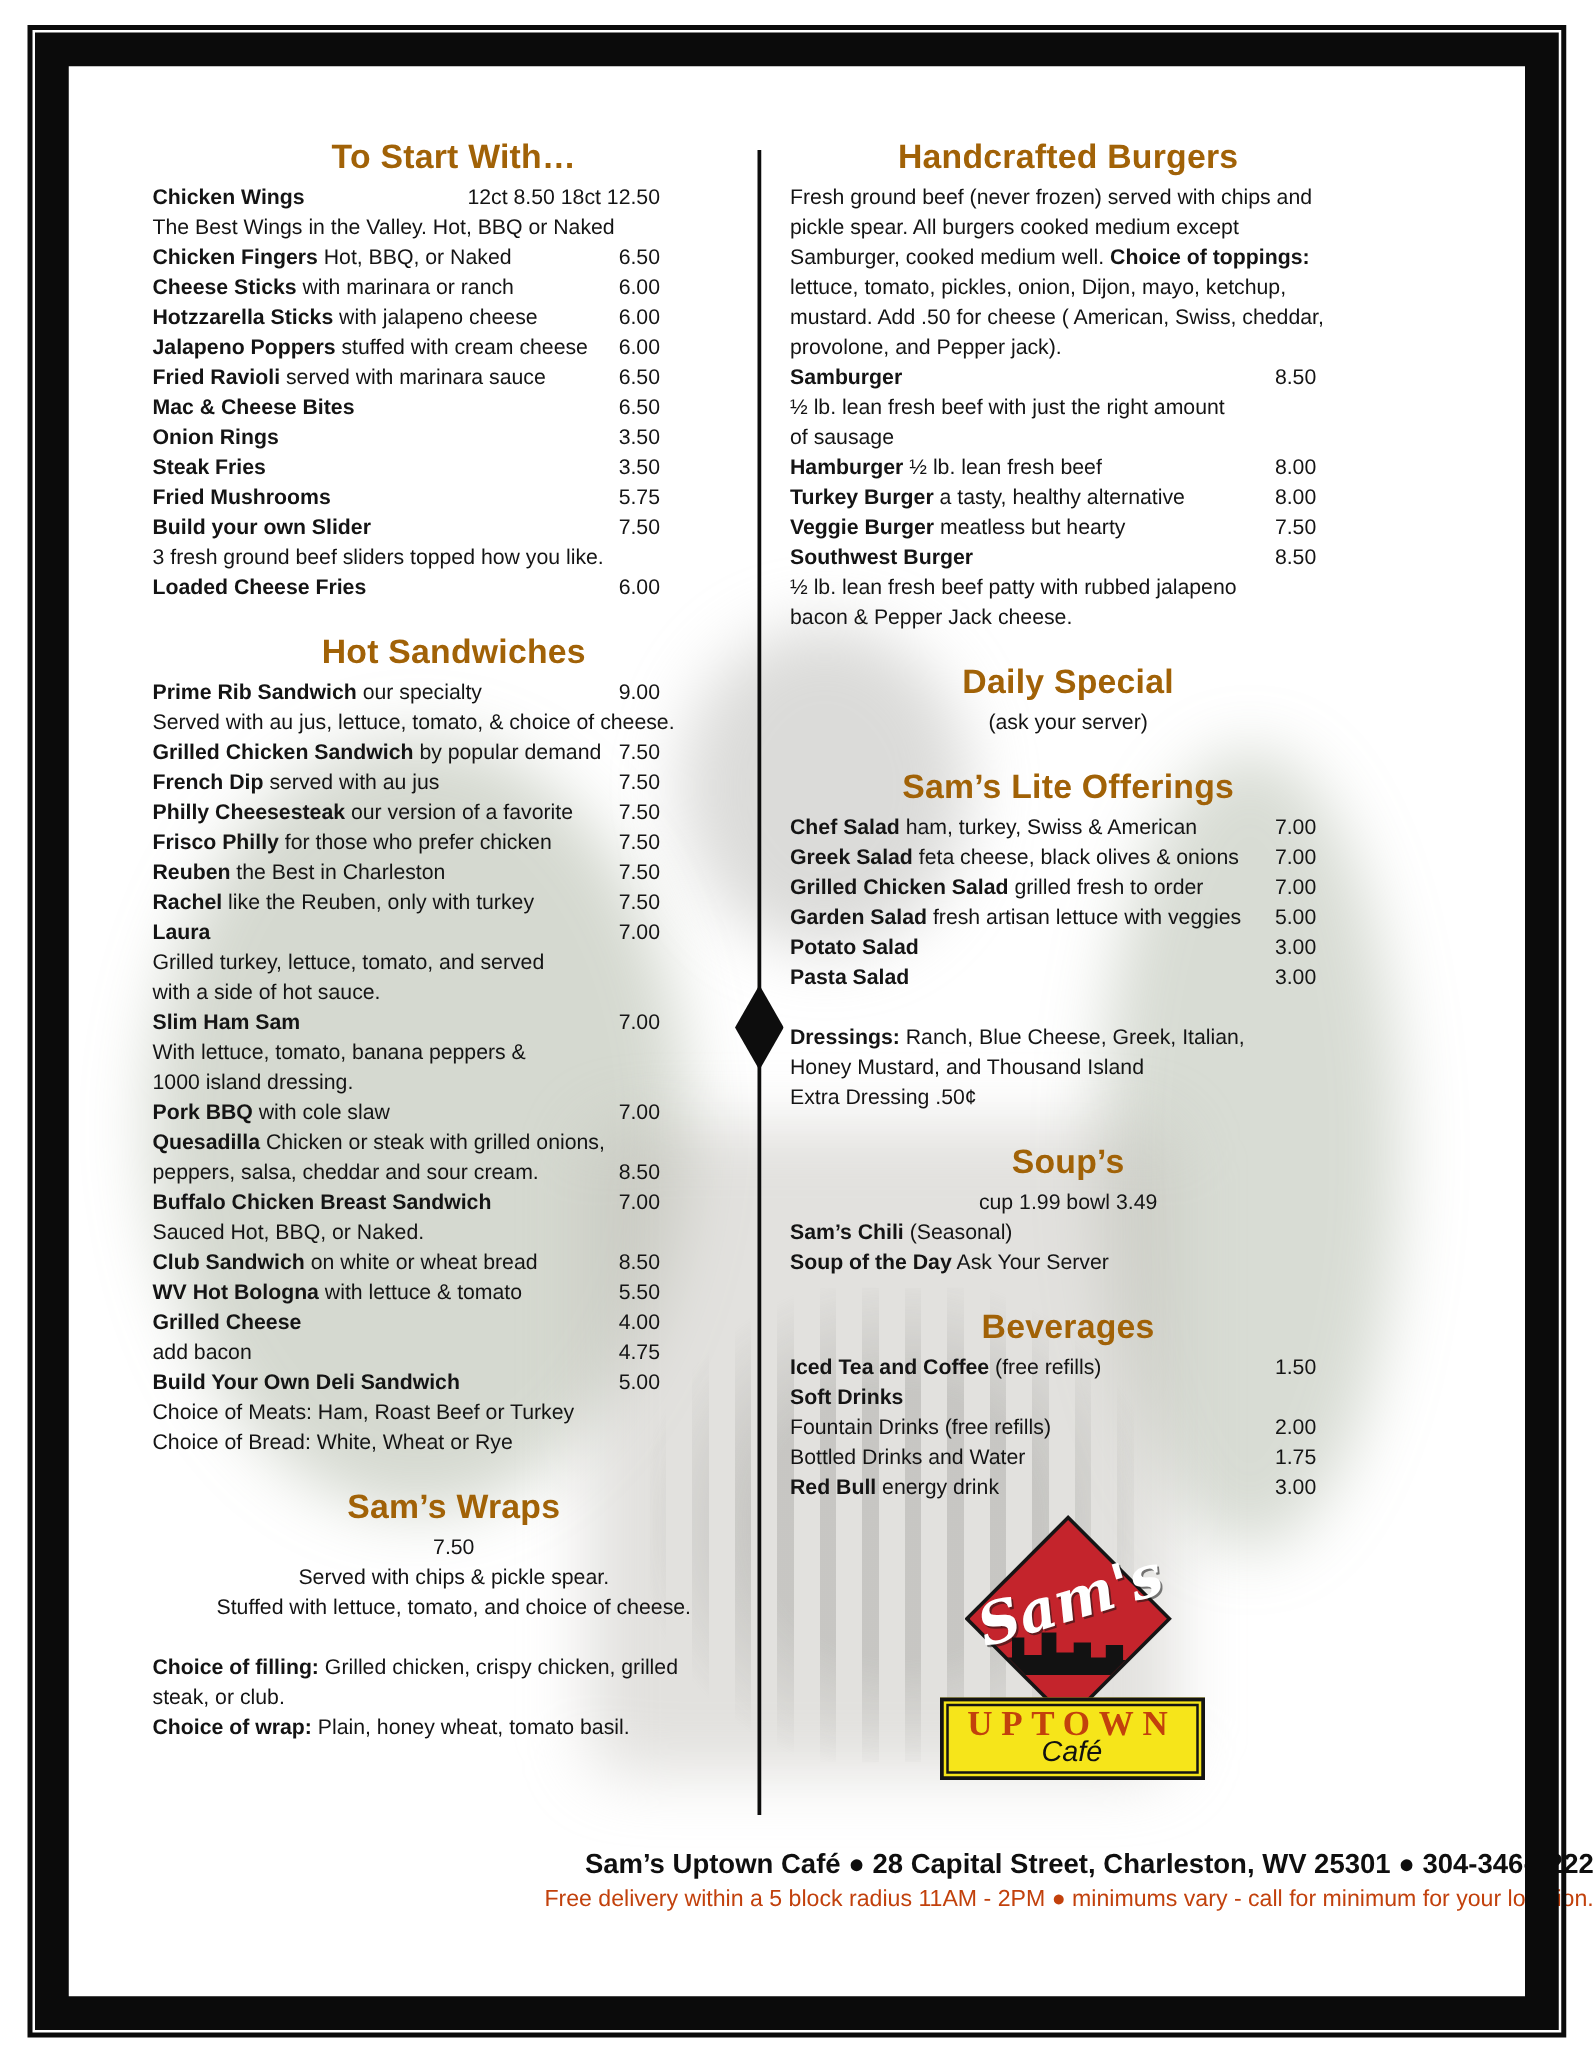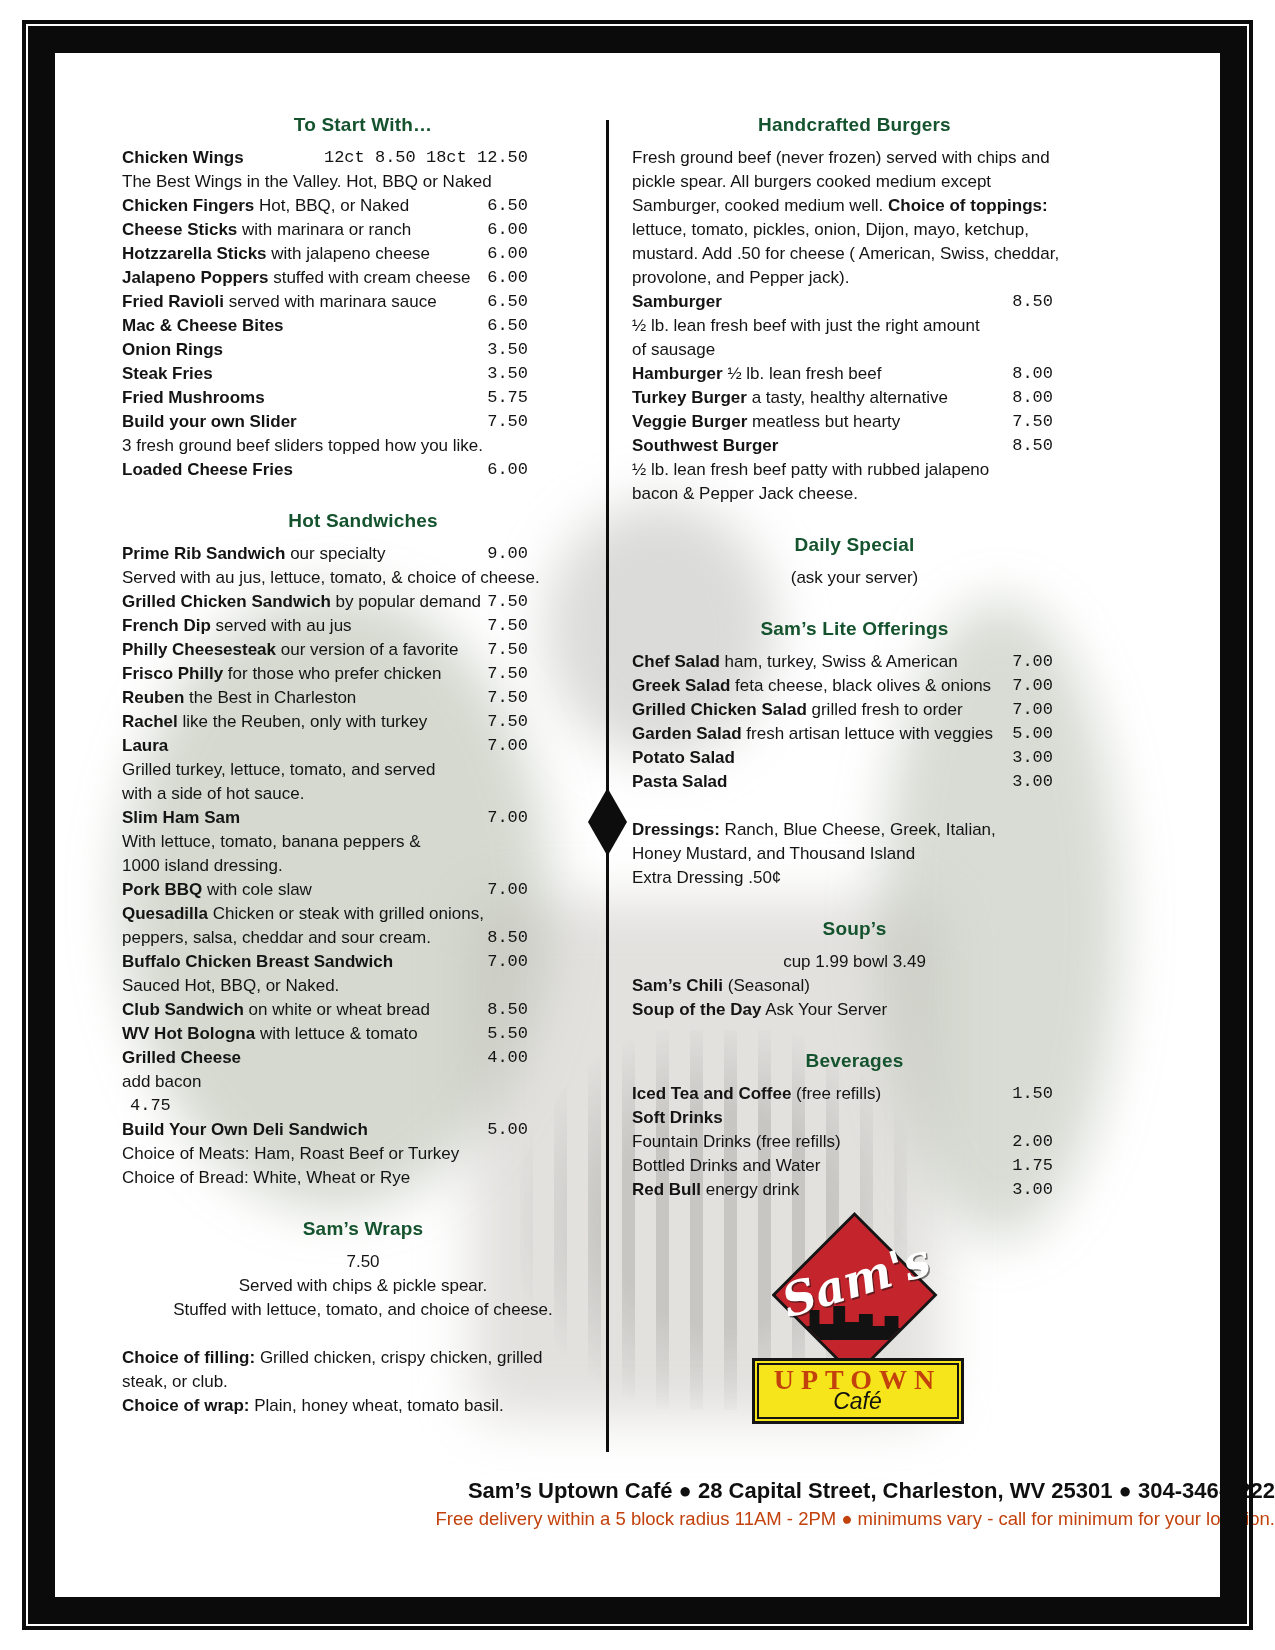--- a/index.html
+++ b/index.html
@@ -27,32 +27,32 @@
     position:absolute;left:520px;top:1030px;width:400px;height:380px;
     background:repeating-linear-gradient(90deg,rgba(130,130,126,0.28) 0 13px,rgba(245,245,243,0.0) 13px 34px);
     -webkit-mask-image:radial-gradient(ellipse at 50% 50%,#000 40%,transparent 75%);
     mask-image:radial-gradient(ellipse at 50% 50%,#000 40%,transparent 75%);
   }
   
   .col{position:absolute;top:108px;z-index:2;}
   .col-left{left:122px;width:482px;}
   .col-right{left:632px;width:445px;}
   .section-title{
-    font-size:19px;line-height:34px;font-weight:bold;text-align:center;
-    margin:22px 0 4px 0;color:#14532d;letter-spacing:0.2px;
+    font-size:27px;line-height:34px;font-weight:bold;text-align:center;
+    margin:22px 0 4px 0;color:#a16207;letter-spacing:0.2px;
   }
   .menu-section:first-child .section-title{margin-top:0;}
   .item{display:flex;font-size:17px;line-height:24px;min-height:24px;}
   .item-text{white-space:nowrap;}
   .b{font-weight:bold;}
-  .price{margin-left:auto;white-space:nowrap;font-family:Liberation Mono, monospace;}
+  .price{margin-left:auto;white-space:nowrap;}
   .col-left .price{padding-right:76px;}
   .col-right .price{padding-right:24px;}
   .item.center{justify-content:center;}
-  .item.right{justify-content:space-between;flex-direction:column;}
+  .item.right{justify-content:space-between;}
   .item.right .price{margin-left:8px;}
   .item.spacer{height:24px;}
   
   .divider{position:absolute;left:606px;top:120px;width:3px;height:1332px;background:#0d0d0d;z-index:3;}
   .divider-diamond{
     position:absolute;left:588px;top:788px;width:39px;height:68px;background:#0d0d0d;
     clip-path:polygon(50% 0,100% 50%,50% 100%,0 50%);z-index:4;
   }
   
   .logo{position:relative;width:222px;height:218px;margin:10px auto 0 auto;}

